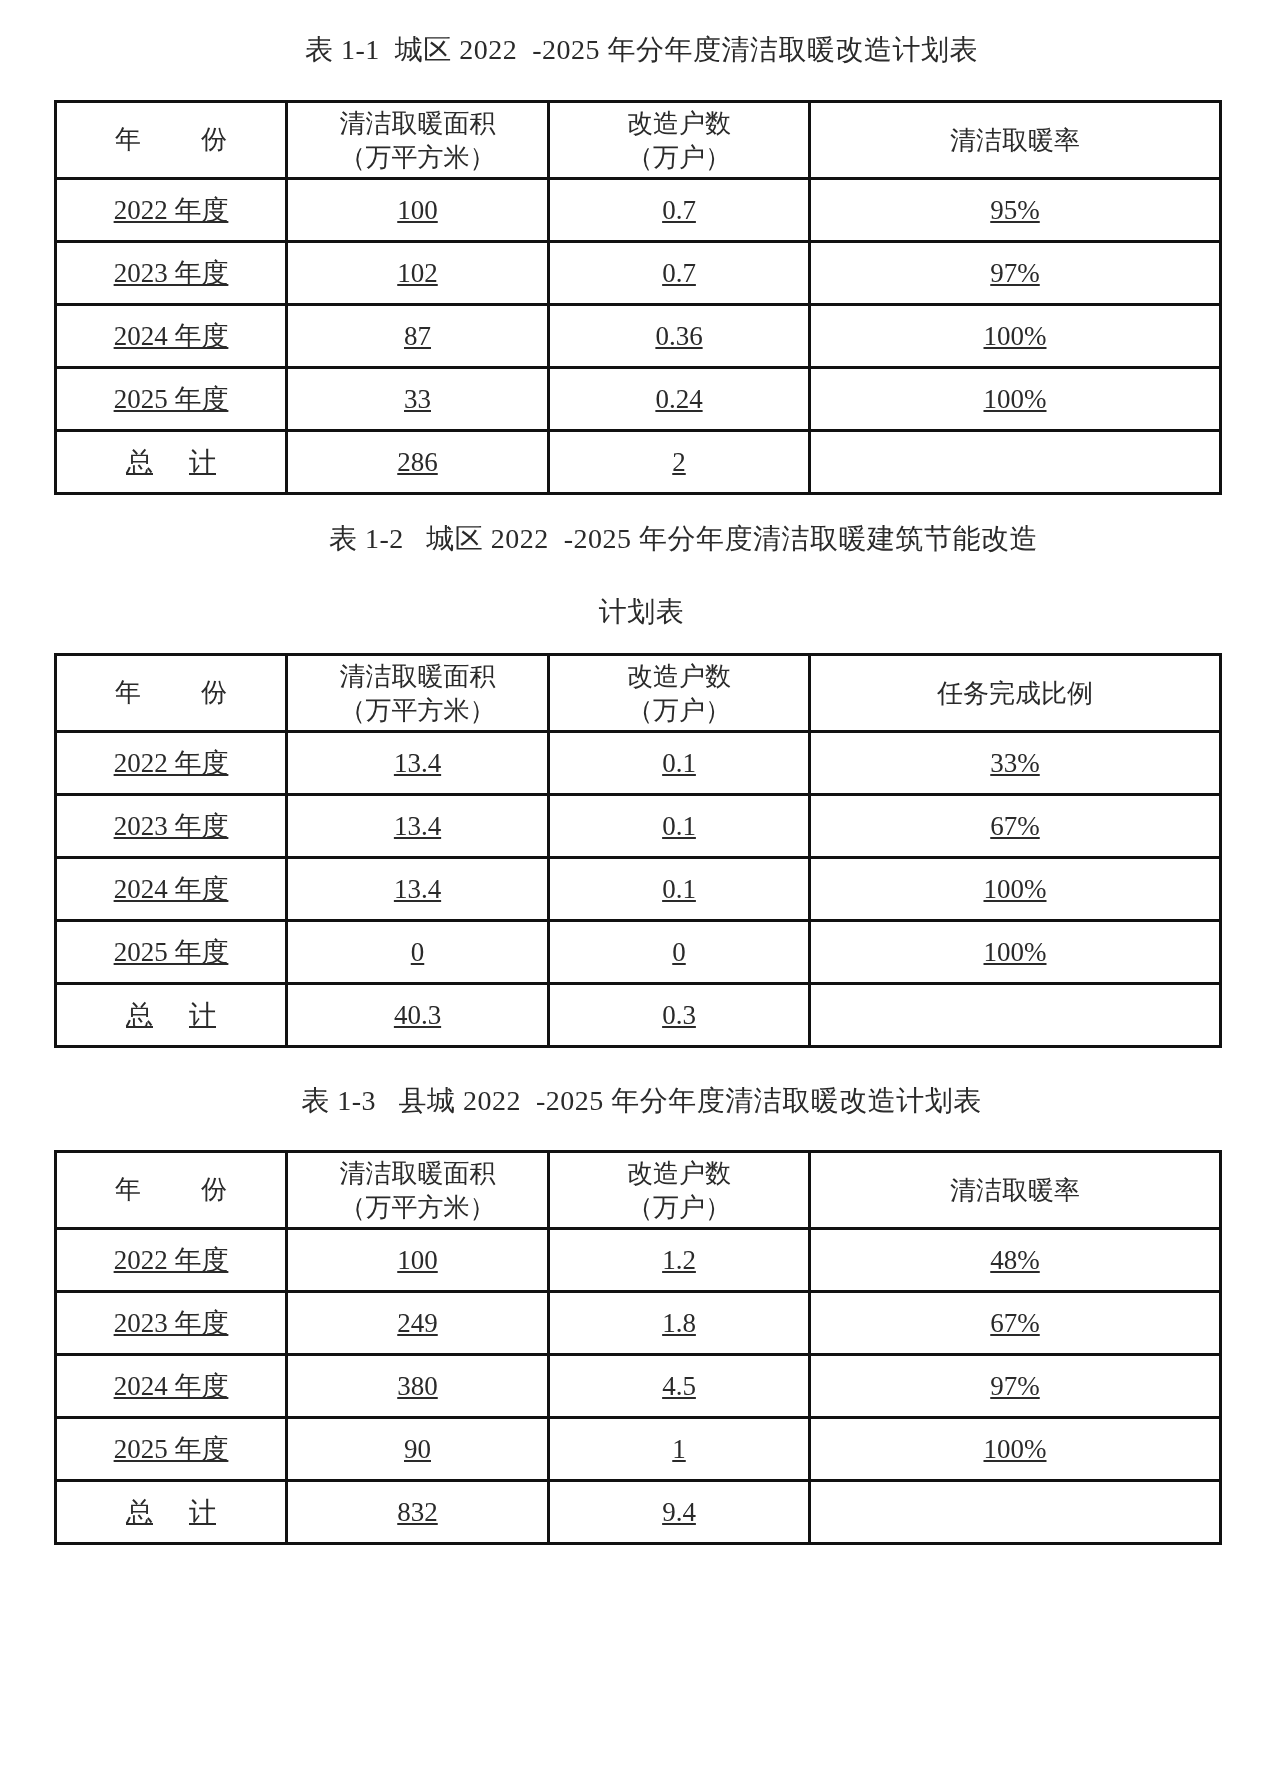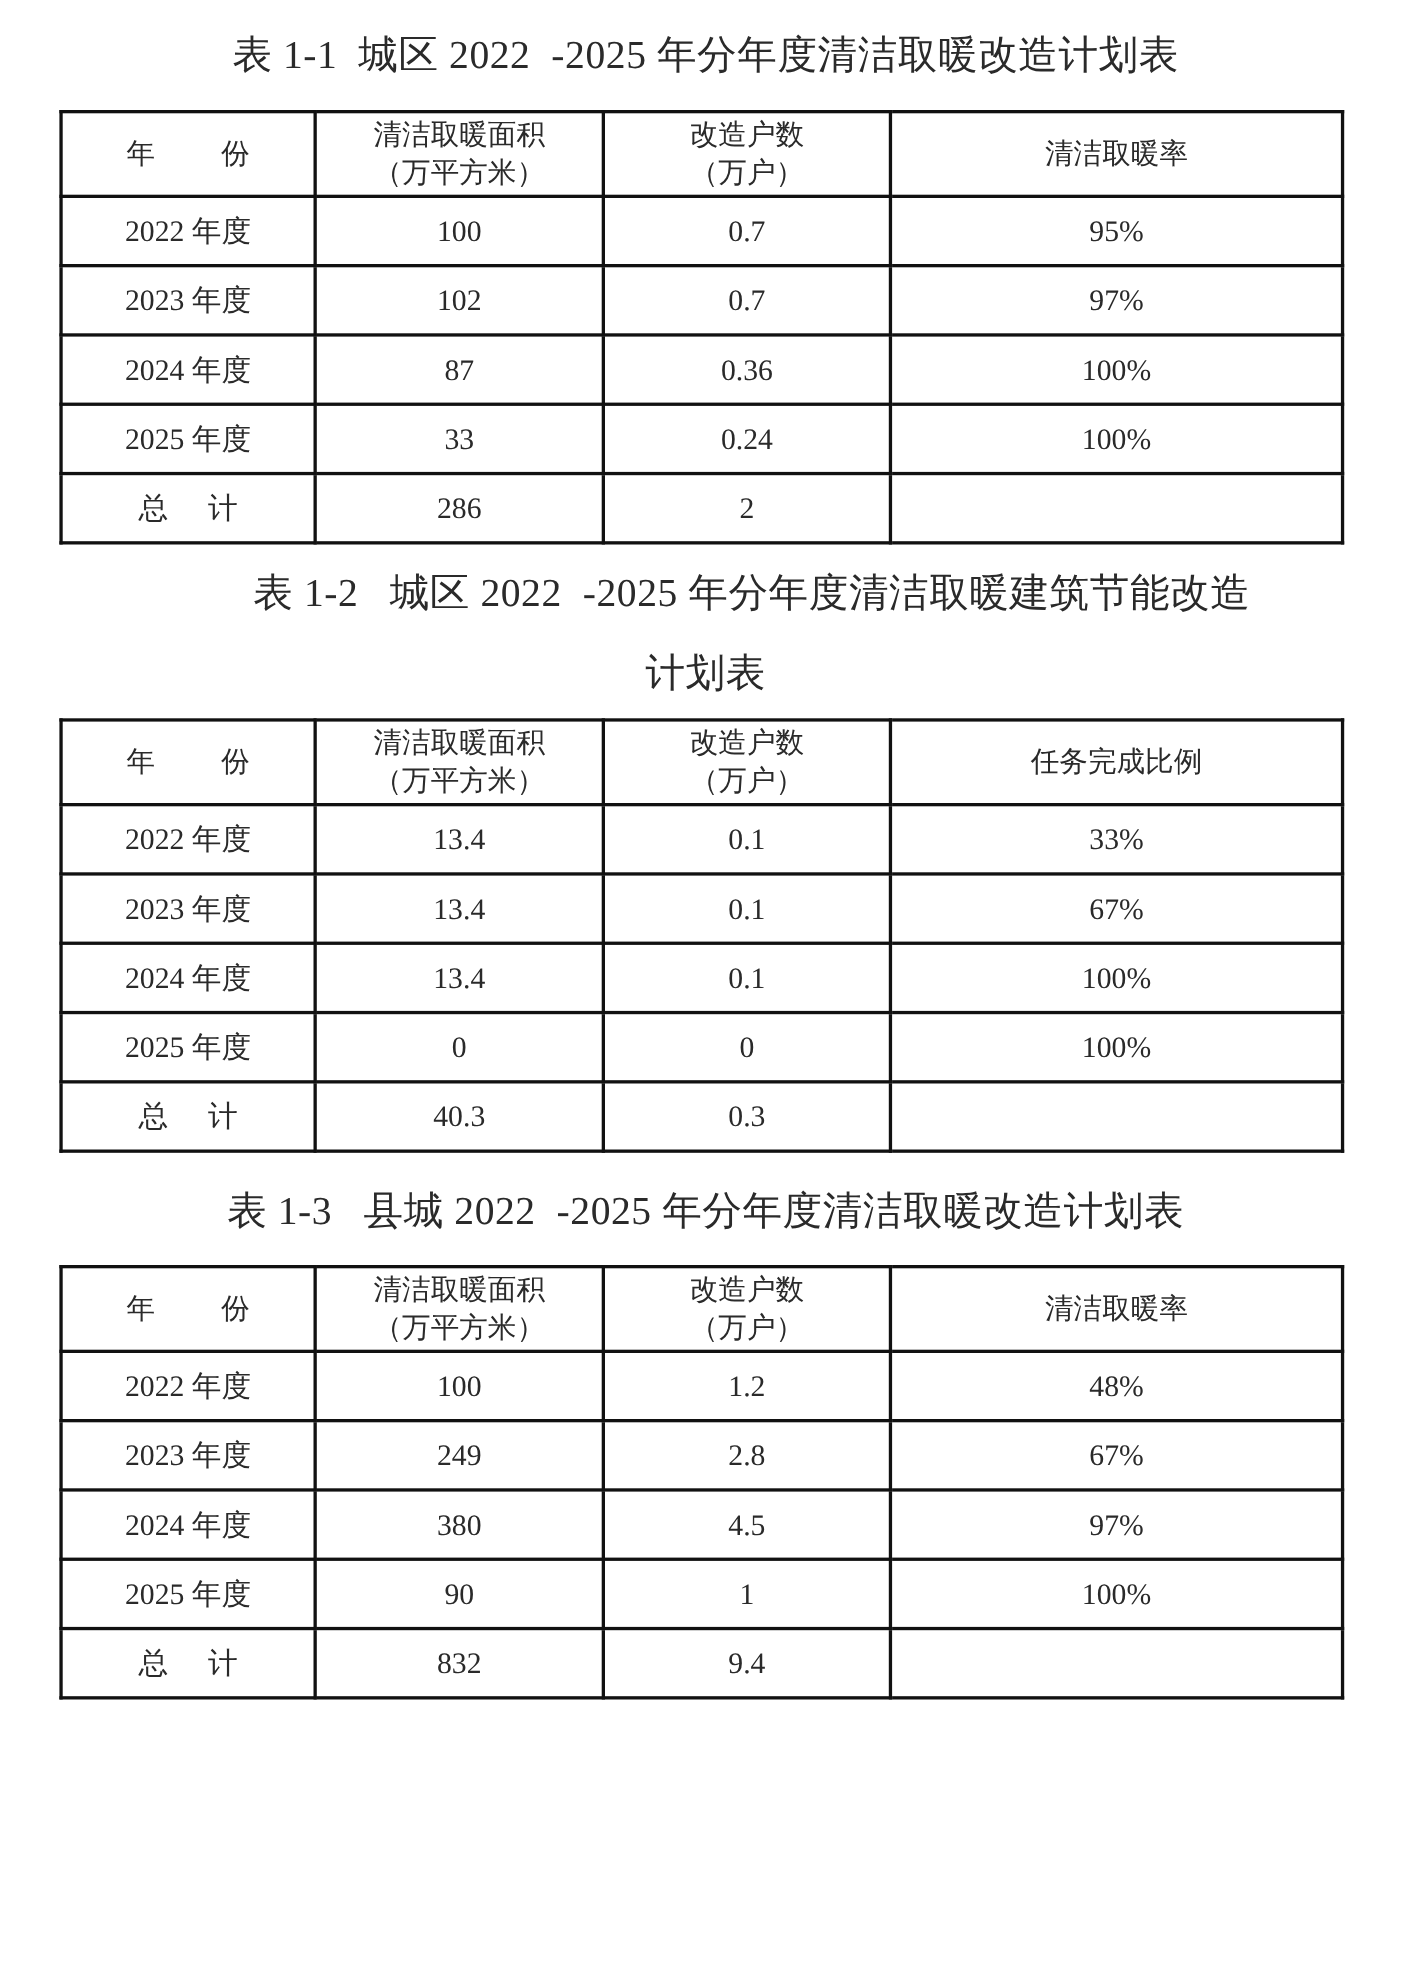--- a/index.html
+++ b/index.html
@@ -2,33 +2,33 @@
 <html><head>
 <meta charset="utf-8">
 <style>
   html, body { margin: 0; padding: 0; background: #ffffff; }
   body {
     width: 1283px; height: 1784px; position: relative; overflow: hidden;
     font-family: "Liberation Serif", "DejaVu Serif", serif; color: #222;
   }
   .title {
     position: absolute; left: 0; width: 1283px; text-align: center;
-    font-size: 36px; line-height: 44px; color: #2a2a2a; white-space: pre;
+    font-size: 28px; line-height: 44px; color: #2a2a2a; white-space: pre;
     letter-spacing: 0.5px;
   }
   table.plan {
     position: absolute; left: 54px; width: 1165px;
     border-collapse: collapse; table-layout: fixed;
   }
   table.plan td {
     border: 3px solid #111; text-align: center; vertical-align: middle;
     font-size: 27px; color: #2a2a2a; padding: 0;
   }
   table.plan tr.head td { height: 74px; line-height: 34px; font-family: "DejaVu Sans", "Liberation Sans", sans-serif; font-size: 26px; }
-  table.plan tr.row td { height: 60px; }
+  table.plan tr.row td { height: 60px; text-decoration: underline; }
   col.c1 { width: 231px; }
   col.c2 { width: 262px; }
   col.c3 { width: 261px; }
   col.c4 { width: 411px; }
   .hd-line { display: block; }
   .year-head { word-spacing: 0; font-family: Liberation Mono, monospace; }
   .year-head span.a { margin-right: 60px; }
   .total-label { letter-spacing: 0; }
   .total-label span.a { margin-right: 36px; }
   .num { font-family: "Liberation Serif", serif; }
@@ -171,21 +171,21 @@
   </tr>
   <tr class="row">
     <td>2022 年度</td>
     <td class="num">100</td>
     <td class="num">1.2</td>
     <td class="num">48%</td>
   </tr>
   <tr class="row">
     <td>2023 年度</td>
     <td class="num">249</td>
-    <td class="num">2.8</td>
+    <td class="num">1.8</td>
     <td class="num">67%</td>
   </tr>
   <tr class="row">
     <td>2024 年度</td>
     <td class="num">380</td>
     <td class="num">4.5</td>
     <td class="num">97%</td>
   </tr>
   <tr class="row">
     <td>2025 年度</td>

